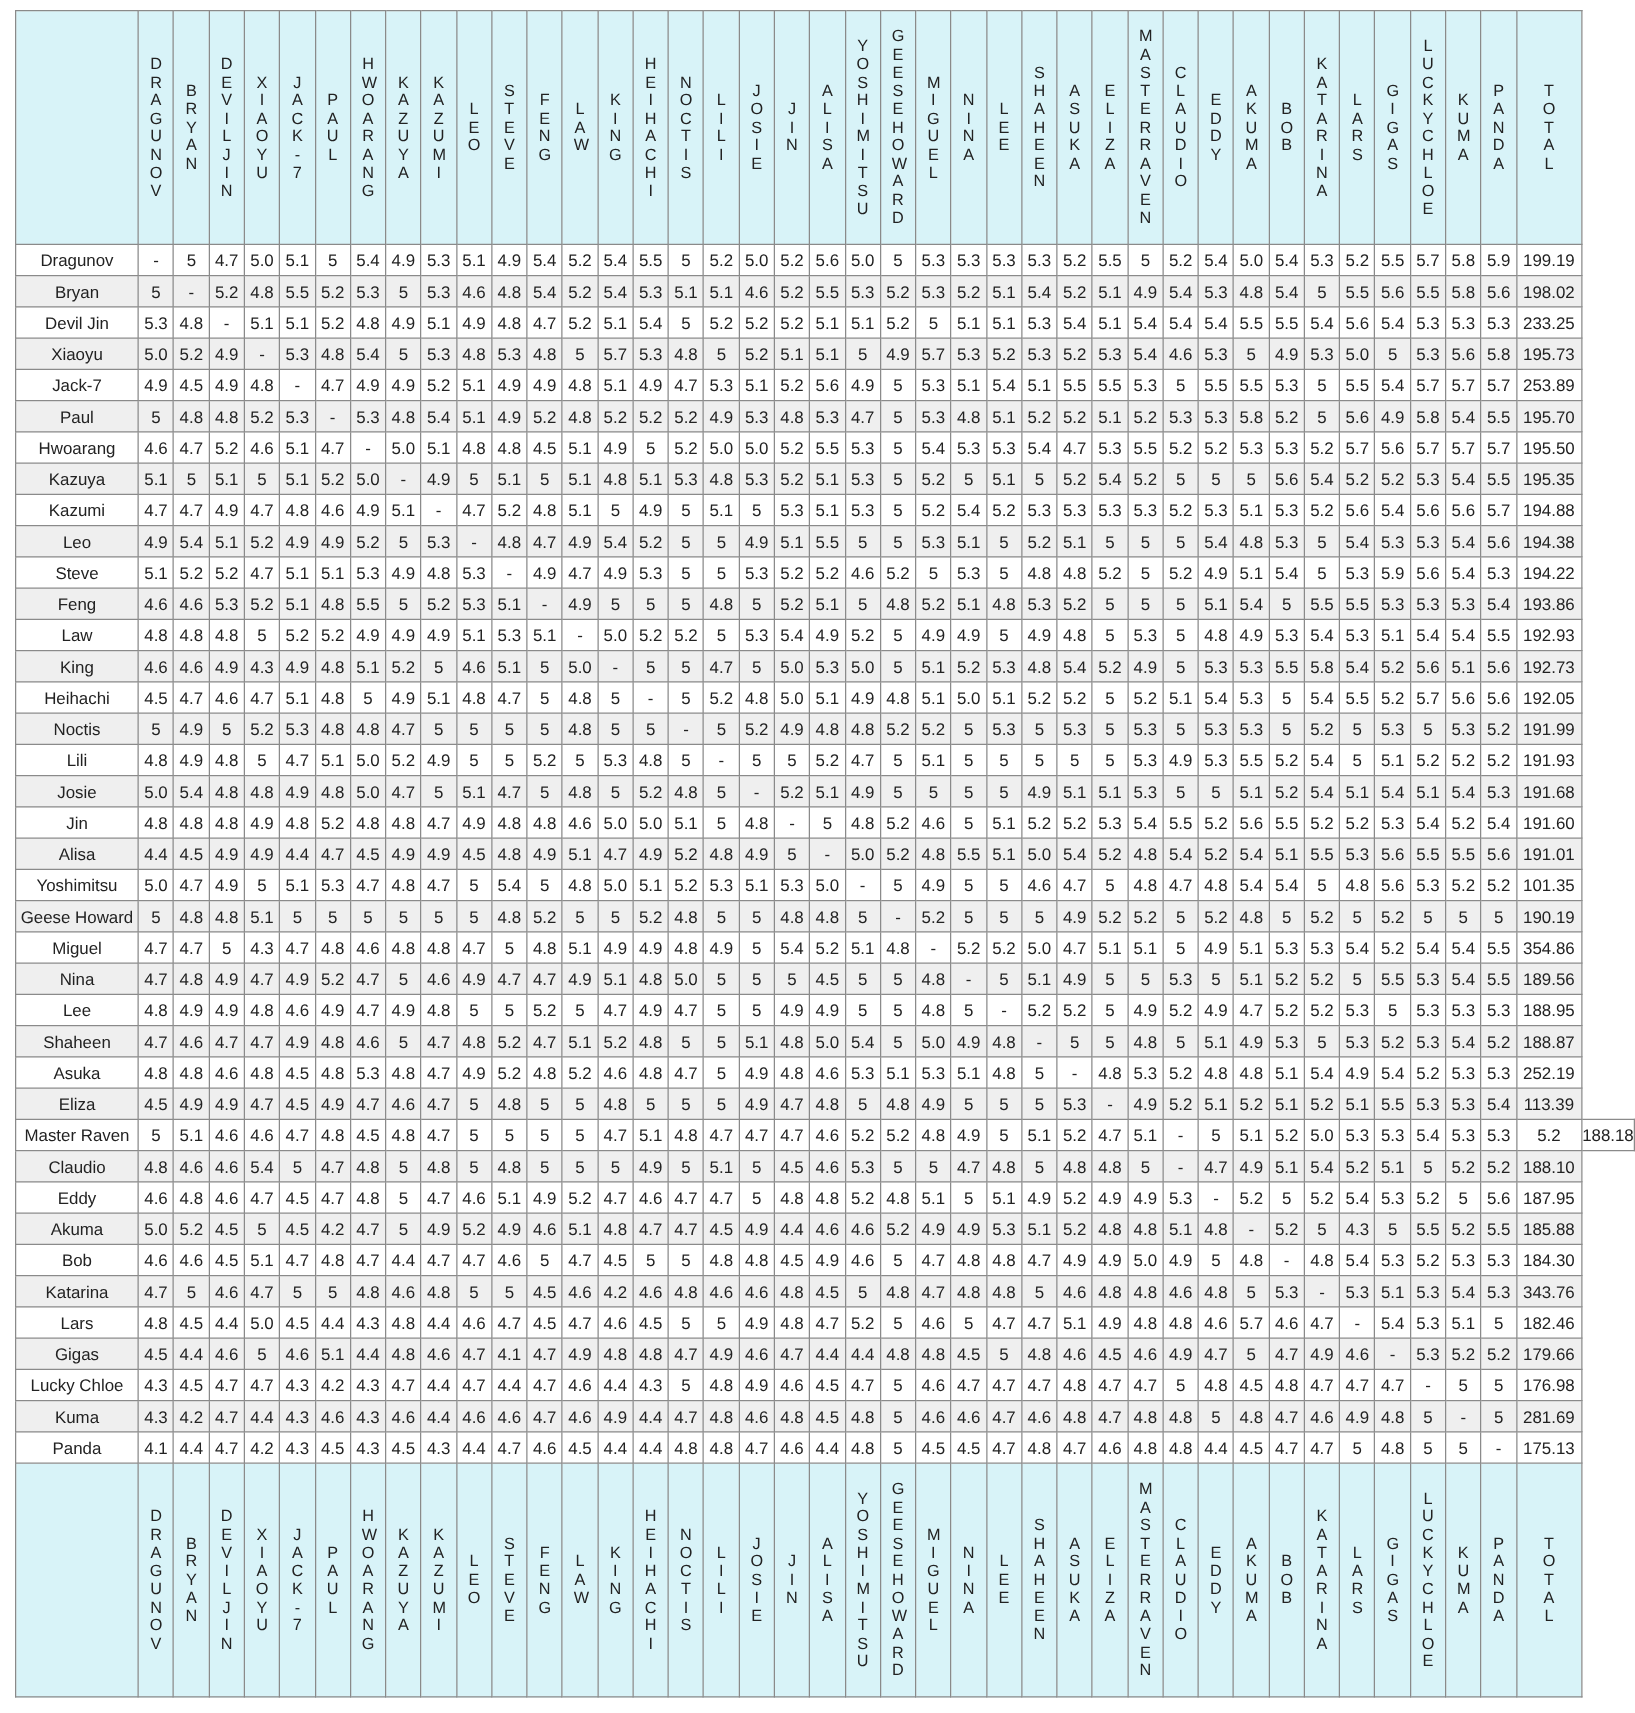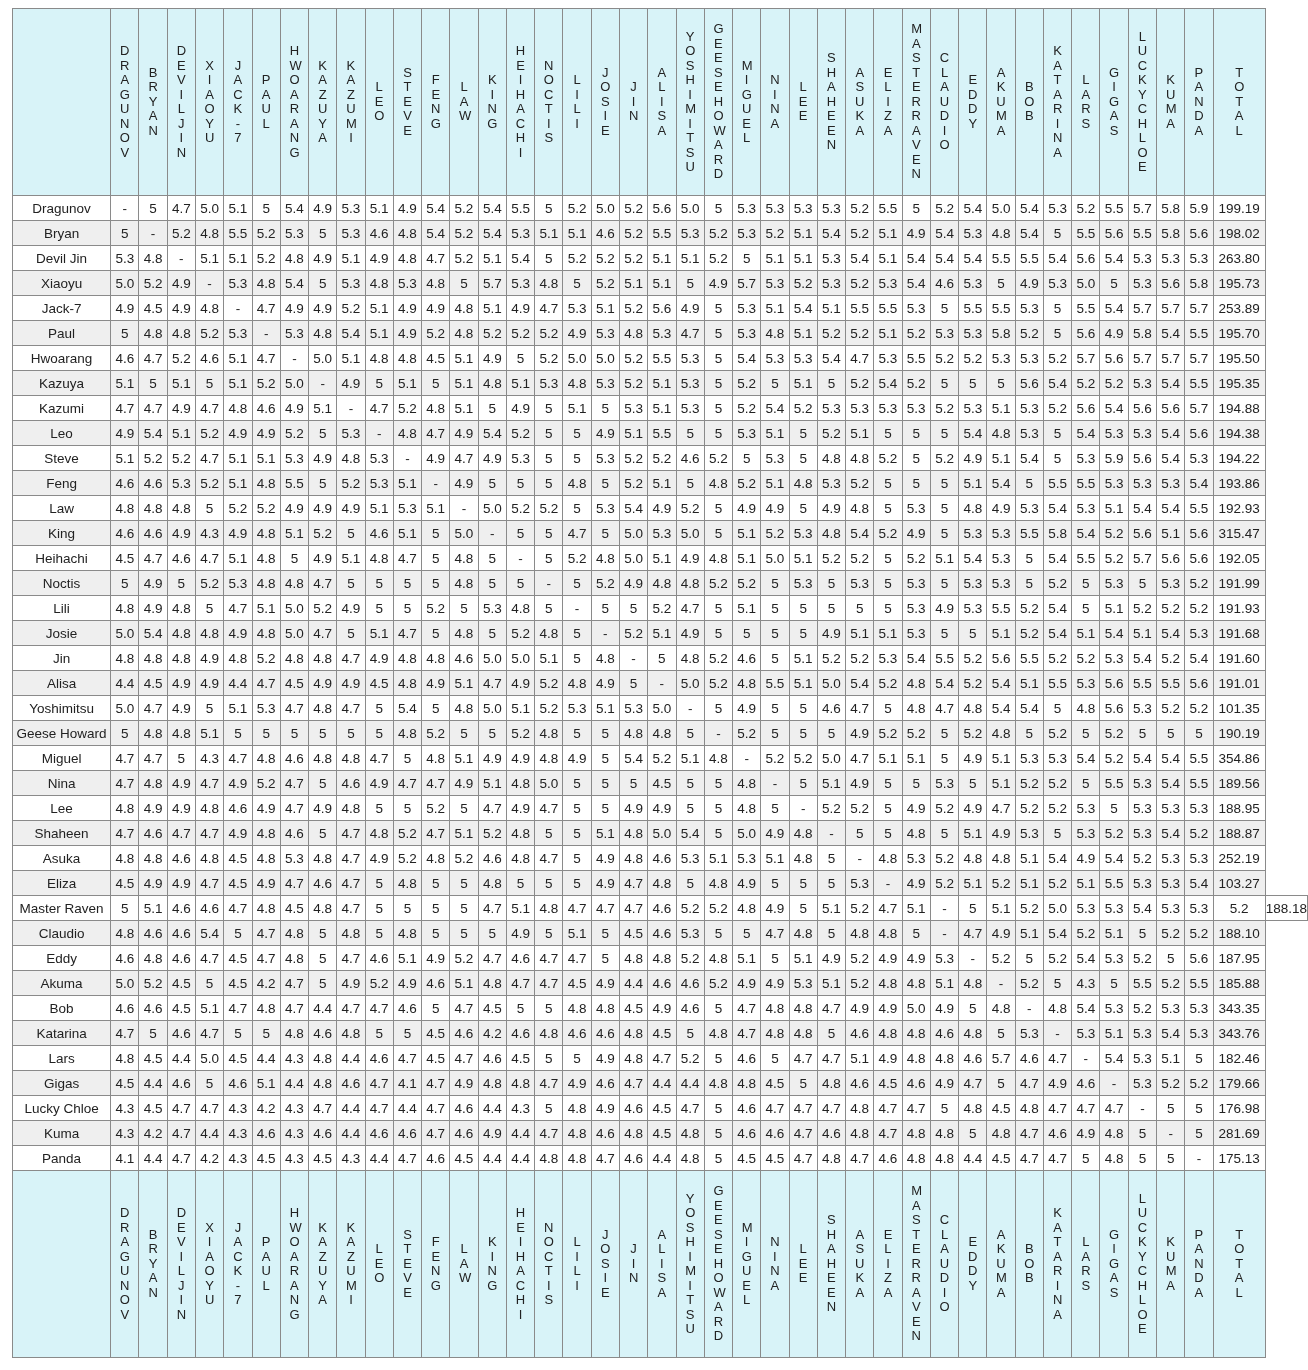--- a/index.html
+++ b/index.html
@@ -188,21 +188,21 @@
           <td>5.4</td>
           <td>5.4</td>
           <td>5.5</td>
           <td>5.5</td>
           <td>5.4</td>
           <td>5.6</td>
           <td>5.4</td>
           <td>5.3</td>
           <td>5.3</td>
           <td>5.3</td>
-          <td>263.80</td>
+          <td>233.25</td>
         </tr>
         <tr>
           <td class="name">Xiaoyu</td>
           <td>5.0</td>
           <td>5.2</td>
           <td>4.9</td>
           <td>-</td>
           <td>5.3</td>
           <td>4.8</td>
           <td>5.4</td>
@@ -661,21 +661,21 @@
           <td>5</td>
           <td>5.3</td>
           <td>5.3</td>
           <td>5.5</td>
           <td>5.8</td>
           <td>5.4</td>
           <td>5.2</td>
           <td>5.6</td>
           <td>5.1</td>
           <td>5.6</td>
-          <td>315.47</td>
+          <td>192.73</td>
         </tr>
         <tr>
           <td class="name">Heihachi</td>
           <td>4.5</td>
           <td>4.7</td>
           <td>4.6</td>
           <td>4.7</td>
           <td>5.1</td>
           <td>4.8</td>
           <td>5</td>
@@ -1263,21 +1263,21 @@
           <td>5.2</td>
           <td>5.1</td>
           <td>5.2</td>
           <td>5.1</td>
           <td>5.2</td>
           <td>5.1</td>
           <td>5.5</td>
           <td>5.3</td>
           <td>5.3</td>
           <td>5.4</td>
-          <td>103.27</td>
+          <td>113.39</td>
         </tr>
         <tr>
           <td class="name">Master Raven</td>
           <td>5</td>
           <td>5.1</td>
           <td>4.6</td>
           <td>4.6</td>
           <td>4.7</td>
           <td>4.8</td>
           <td>4.5</td>
@@ -1479,21 +1479,21 @@
           <td>4.9</td>
           <td>5</td>
           <td>4.8</td>
           <td>-</td>
           <td>4.8</td>
           <td>5.4</td>
           <td>5.3</td>
           <td>5.2</td>
           <td>5.3</td>
           <td>5.3</td>
-          <td>343.35</td>
+          <td>184.30</td>
         </tr>
         <tr>
           <td class="name">Katarina</td>
           <td>4.7</td>
           <td>5</td>
           <td>4.6</td>
           <td>4.7</td>
           <td>5</td>
           <td>5</td>
           <td>4.8</td>

